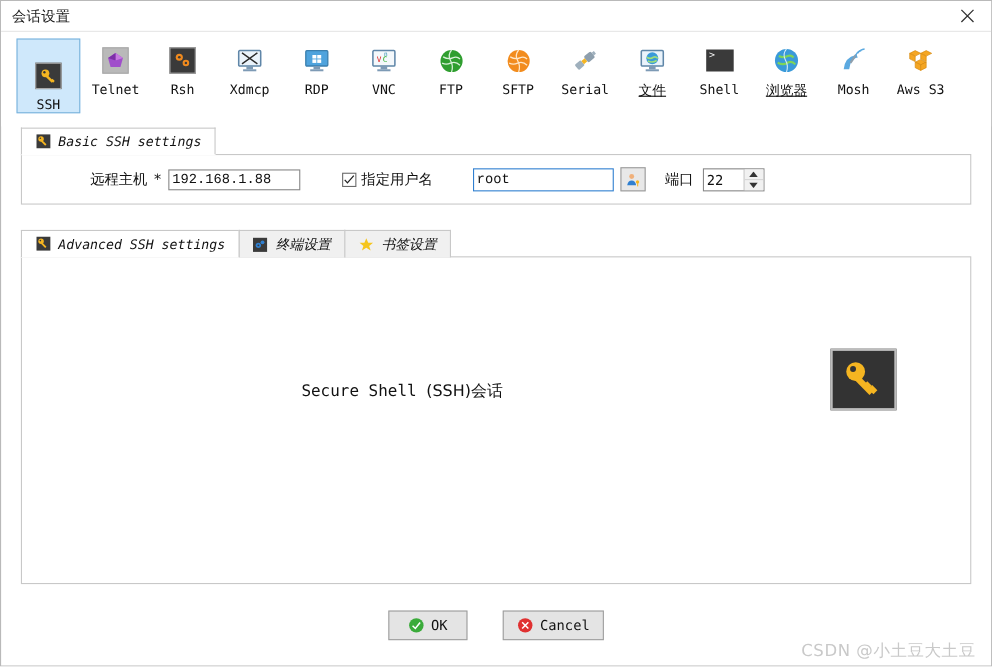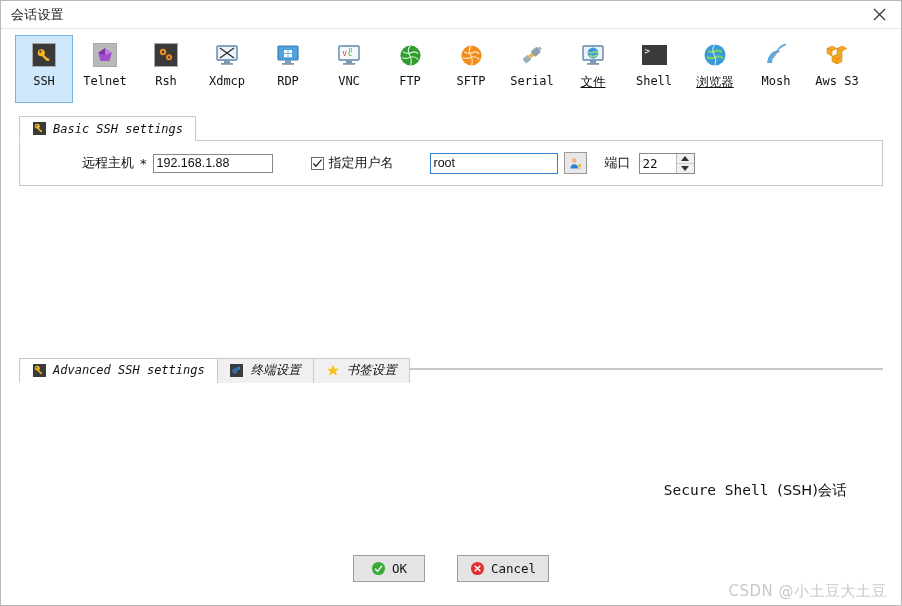--- a/index.html
+++ b/index.html
@@ -51,21 +51,21 @@
     display:flex;flex-direction:column;align-items:center;
     justify-content:flex-start;
     padding-top:7px;
     box-sizing:border-box;
     cursor:pointer;
     margin-right:3px;
   }
   .proto.selected{
     background:#cfe8fb;
     border:1px solid #7ab3dd;
-    padding-top:6px;
+    padding-top:20px;
   }
   .proto .ico{
     width:26px;height:26px;
     display:flex;align-items:center;justify-content:center;
     margin-bottom:6px;
   }
   .proto .lbl{
     font-size:12px;color:#111;
     font-family:"DejaVu Sans Mono","Liberation Mono",monospace;
     white-space:nowrap;
@@ -113,21 +113,21 @@
 
   .fld-label{
     font-size:13px;color:#111;
     font-family:"DejaVu Sans","Liberation Sans",sans-serif;
     white-space:nowrap;
   }
   input.txt{
     height:19px;box-sizing:border-box;
     border:1px solid #888;
     background:#fff;
-    font-family:Liberation Sans, sans-serif;
+    font-family:Liberation Mono, monospace;
     font-size:12.5px;color:#111;
     padding:0 3px;
     outline:none;
   }
   input.txt.focused{border:1px solid #2f7fd0;}
   .chk{
     width:13px;height:13px;box-sizing:border-box;
     border:1px solid #6b6b6b;background:#fff;
     display:inline-flex;align-items:center;justify-content:center;
     margin-right:5px;cursor:pointer;
@@ -148,21 +148,21 @@
     font-size:12.5px;padding:0 3px;background:transparent;color:#111;
   }
   .spin .arrows{display:flex;flex-direction:column;width:17px;border-left:1px solid #bbb;}
   .spin .arrows div{
     flex:1;display:flex;align-items:center;justify-content:center;
     background:#f1f1f1;cursor:pointer;
   }
   .spin .arrows div:first-child{border-bottom:1px solid #ccc;}
 
   
-  .lower{padding:0 18px;margin-top:22px;flex:1;display:flex;flex-direction:row;align-items:center;}
+  .lower{padding:0 18px;margin-top:22px;flex:1;display:flex;flex-direction:column;}
   .big-panel{
     border:1px solid #c8c8c8;background:#fff;margin-top:-1px;
     flex:1;position:relative;
   }
   .ssh-caption{
     position:absolute;left:254px;top:112px;
     font-family:"DejaVu Sans Mono","Liberation Mono",monospace;
     font-size:14.5px;color:#111;white-space:nowrap;
   }
   .ssh-caption .cjk{font-family:"DejaVu Sans","Liberation Sans",sans-serif;}

